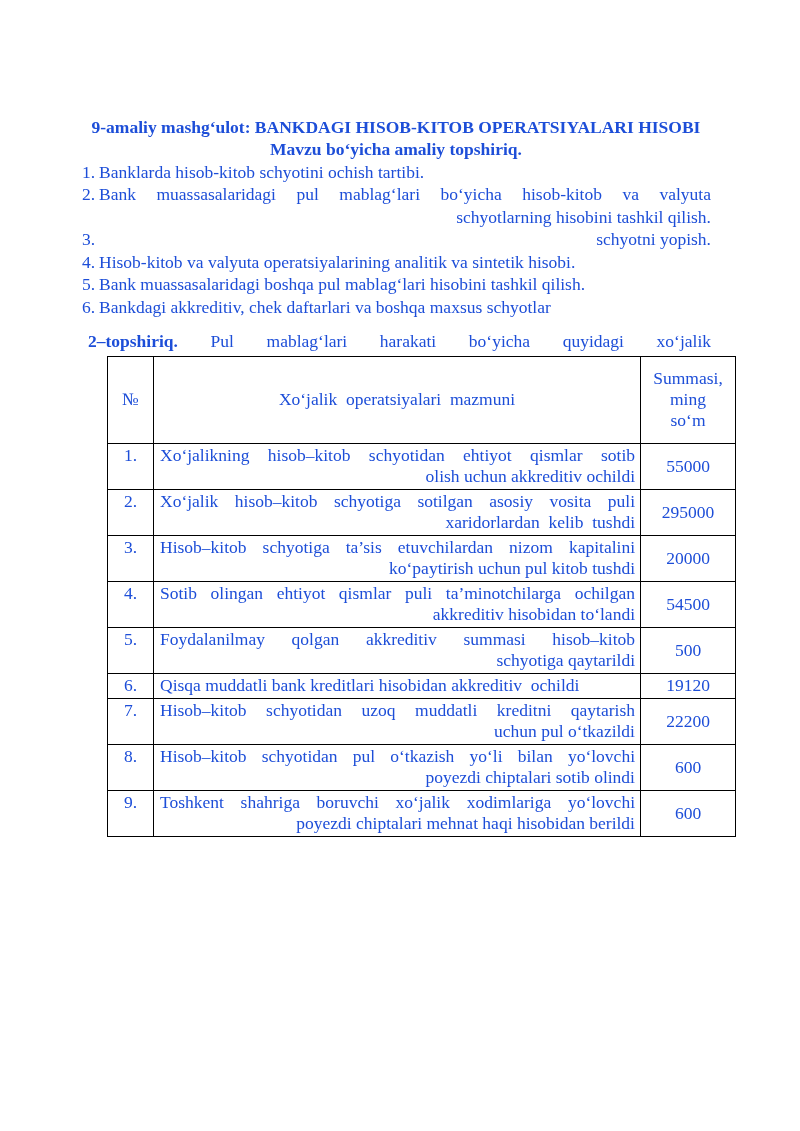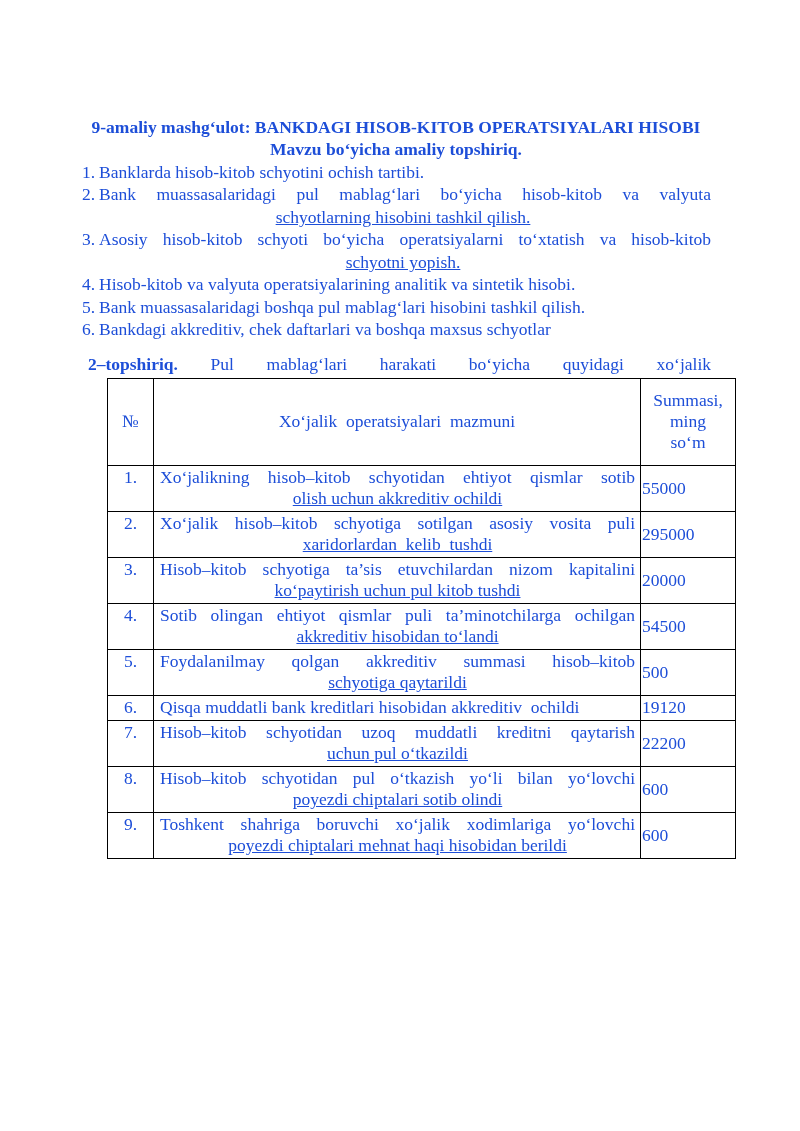--- a/index.html
+++ b/index.html
@@ -31,21 +31,21 @@
   }
   .li { position: relative; margin-left: 14px; }
   .num { position: absolute; left: -13px; top: 0; }
   .ln:empty { display: none; }
   .ln1 { text-align: justify; text-align-last: justify; }
   .single .ln1 {
     text-align: left;
     text-align-last: left;
     white-space: pre-wrap;
   }
-  .ln2 { text-align: center; white-space: pre-wrap; text-decoration: underline; }
+  .ln2 { text-align: right; white-space: pre-wrap; }
   .li .ln1 { padding-left: 4px; }
   .p2 { margin-top: 12px; }
   .p2l1 { text-align: justify; text-align-last: justify; text-indent: 7px; }
   .p2l2 { white-space: pre-wrap; }
   .optable {
     border-collapse: collapse;
     table-layout: fixed;
     width: 628px;
     margin-left: 26px;
     margin-top: 3px;
@@ -55,21 +55,21 @@
   .optable thead th {
     font-weight: normal;
     text-align: center;
     vertical-align: middle;
     height: 84px;
   }
   .th-text { white-space: pre-wrap; }
   .th-sum { white-space: pre-line; }
   .td-num { text-align: center; vertical-align: top; padding-top: 1px; }
   .td-text { vertical-align: top; padding: 1px 5px 2px 6px; }
-  .td-sum { vertical-align: middle; }
+  .td-sum { text-align: center; vertical-align: middle; }
 </style>
 </head>
 <body>
 
 <div class="page">
   <div class="content">
 
     <div class="title">9-amaliy mashgʻulot: BANKDAGI HISOB-KITOB OPERATSIYALARI HISOBI</div>
     <div class="subtitle">Mavzu boʻyicha amaliy topshiriq.</div>
 
@@ -80,21 +80,20 @@
         <div class="ln ln1">Banklarda hisob-kitob schyotini ochish tartibi.</div>
 
       </div>
       <div class="li">
         <span class="num">2.</span>
         <div class="ln ln1">Bank muassasalaridagi pul mablagʻlari boʻyicha hisob-kitob va valyuta</div>
         <div class="ln ln2">schyotlarning hisobini tashkil qilish.</div>
       </div>
       <div class="li">
         <span class="num">3.</span>
-        <div class="ln ln1">Asosiy hisob-kitob schyoti boʻyicha operatsiyalarni toʻxtatish va hisob-kitob</div>
         <div class="ln ln2">schyotni yopish.</div>
       </div>
       <div class="li single">
         <span class="num">4.</span>
         <div class="ln ln1">Hisob-kitob va valyuta operatsiyalarining analitik va sintetik hisobi.</div>
 
       </div>
       <div class="li single">
         <span class="num">5.</span>
         <div class="ln ln1">Bank muassasalaridagi boshqa pul mablagʻlari hisobini tashkil qilish.</div>

